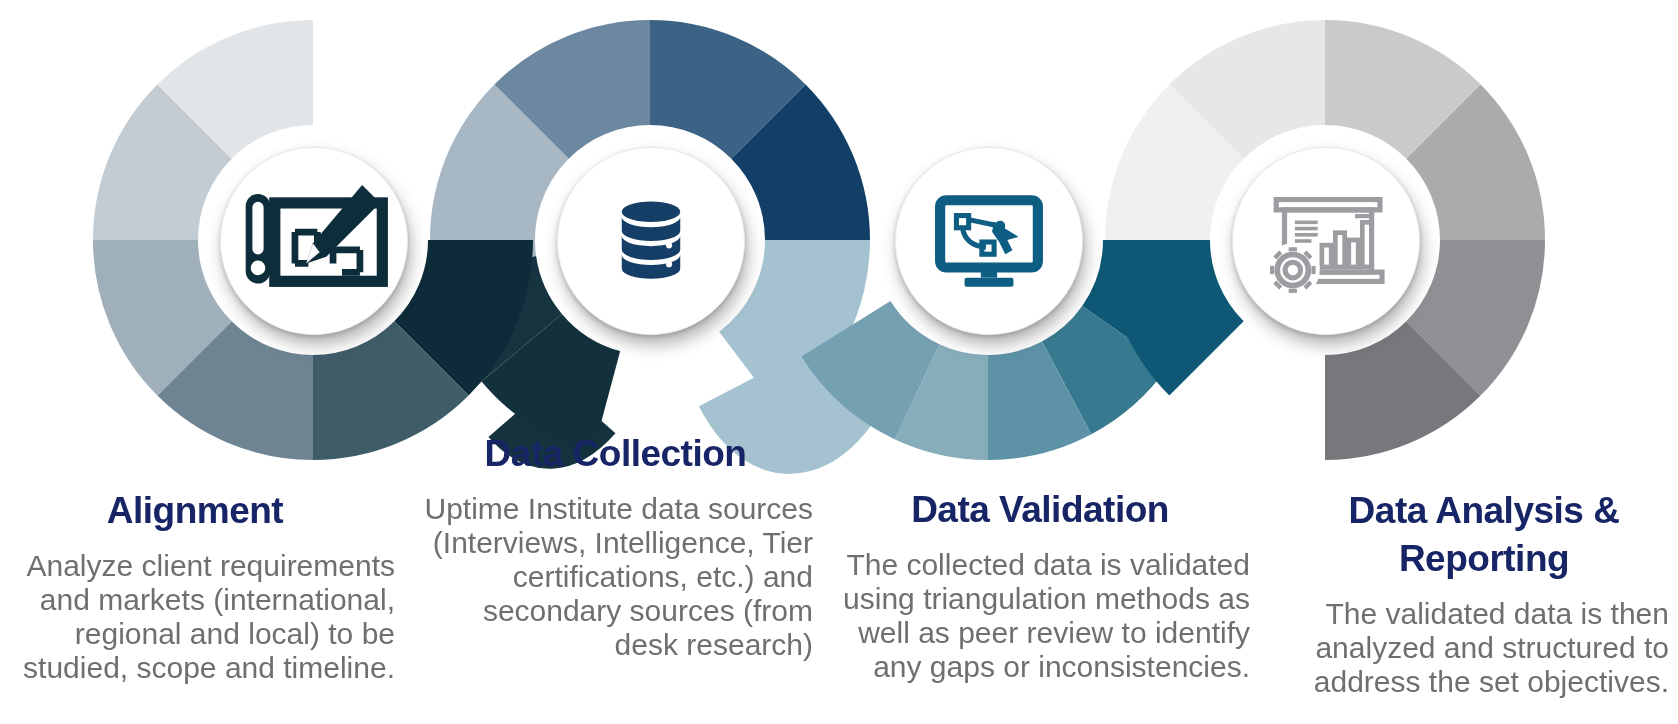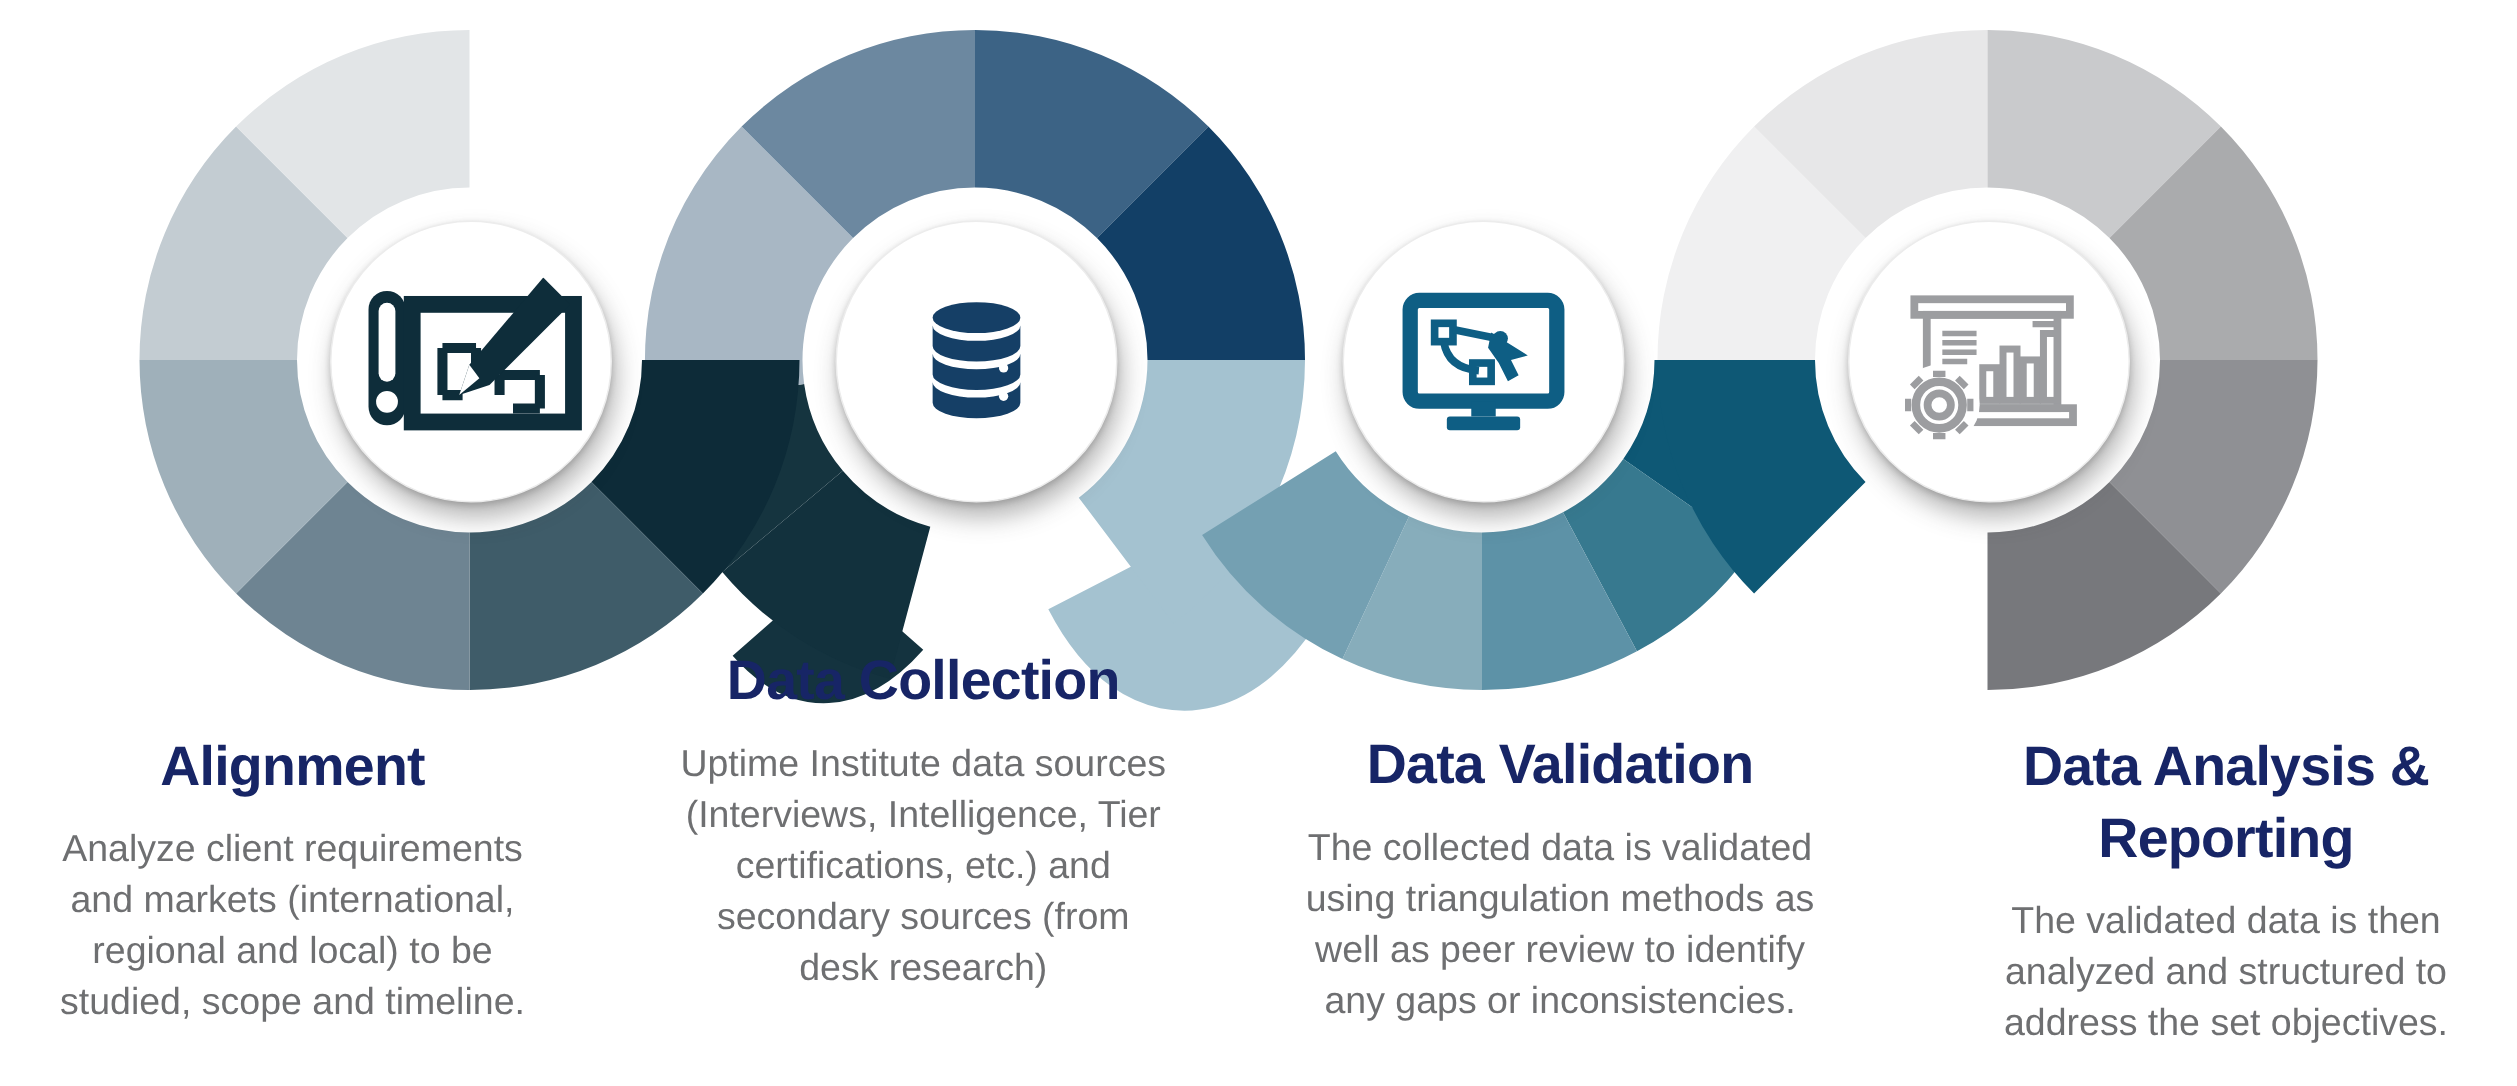--- a/index.html
+++ b/index.html
@@ -23,24 +23,25 @@
   .hub svg{display:block;}
   .step{position:absolute;text-align:center;}
   .step .title{
     font-weight:700;
     font-size:37px;
     line-height:48px;
     letter-spacing:-0.5px;
     white-space:pre-line;
   }
   .step .desc{
-    font-size:25px;
+    font-size:30px;
     line-height:34px;
     white-space:pre-line;
     margin-top:14px;
+    text-align:right;
   }
   
   .s1{left:-5px;   width:400px; top:487px;}
   .s2{left:418px;  width:395px; top:386px;}
   .s3{left:830px;  width:420px; top:486px;}
   .s4{left:1299px; width:370px; top:487px;}
   .h1{left:220px;top:147px;}
   .h2{left:557px;top:147px;}
   .h3{left:895px;top:147px;}
   .h4{left:1232px;top:147px;}

